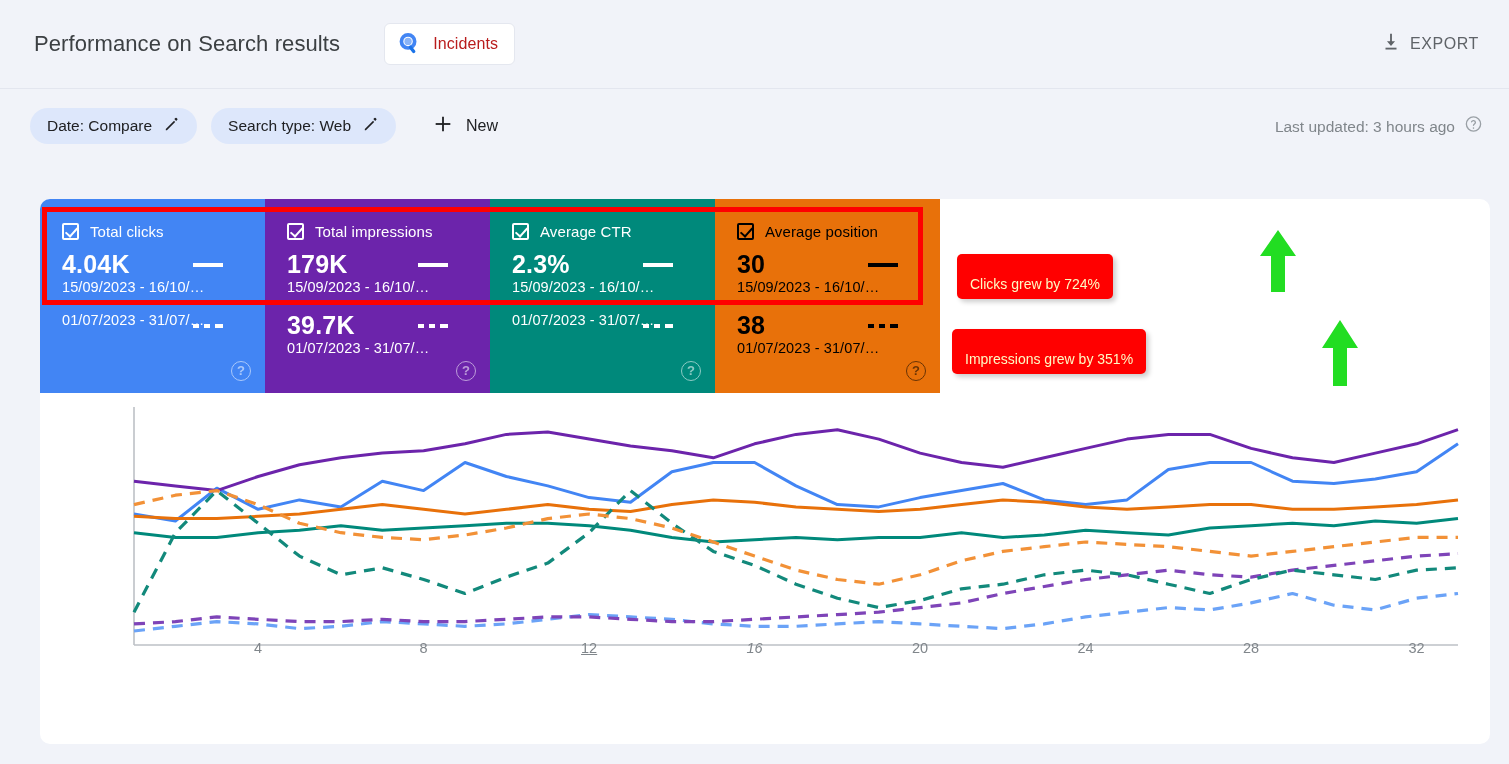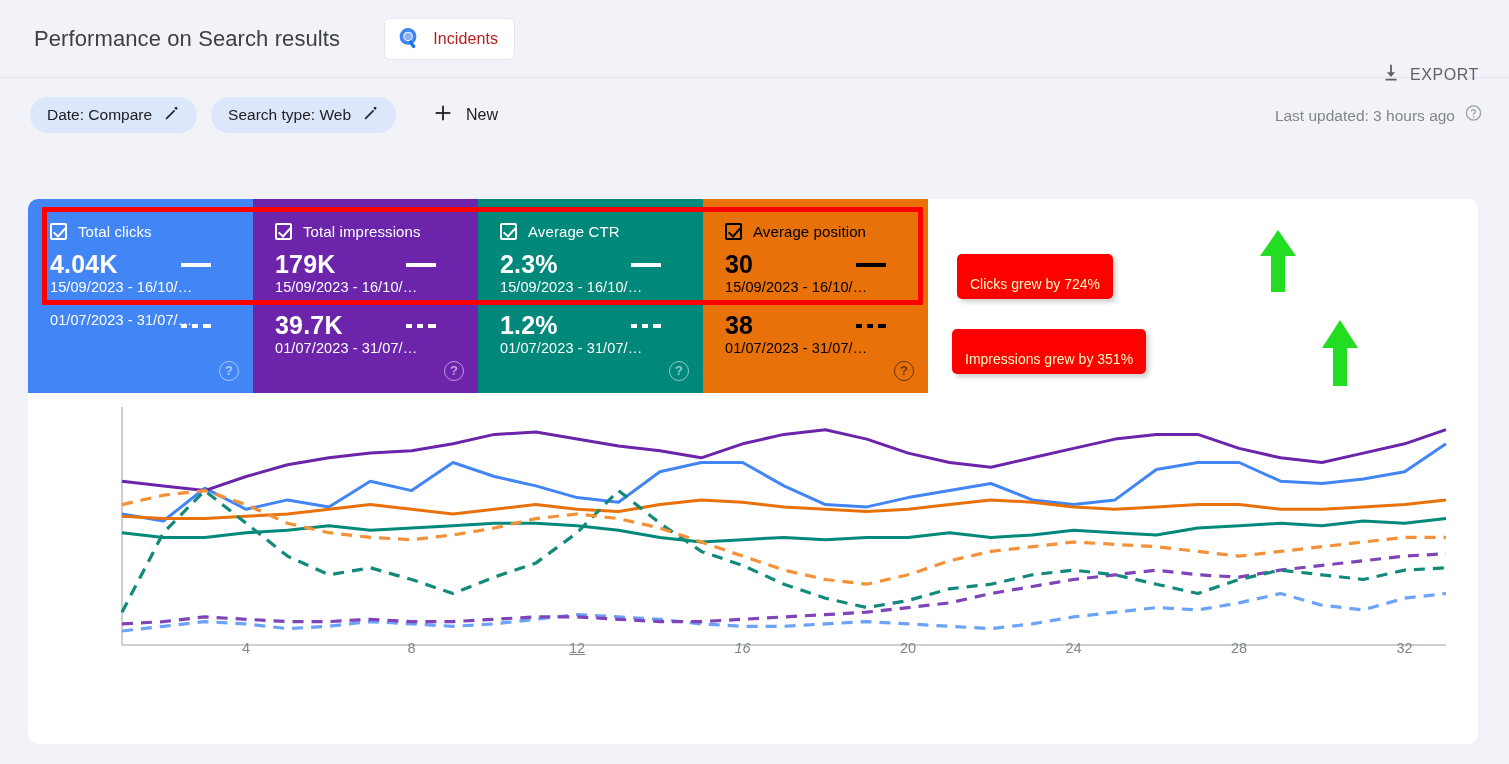--- a/index.html
+++ b/index.html
@@ -6,21 +6,21 @@
   html, body {
     width: 1509px; height: 764px;
     background: #f1f3f9;
     font-family: "Liberation Sans", sans-serif;
     overflow: hidden;
   }
 
   
   .header {
     position: relative;
-    height: 78px;
+    height: 89px;
     background: #f1f3f9;
     display: flex;
     align-items: center;
     padding: 0 34px;
     border-bottom: 1px solid #e3e6ef;
   }
   .page-title {
     font-size: 22px;
     color: #3c4043;
     font-weight: 400;
@@ -47,21 +47,20 @@
 
   .export-btn {
     position: absolute;
     right: 30px;
     top: 50%;
     transform: translateY(-50%);
     display: flex;
     align-items: center;
     gap: 8px;
     cursor: pointer;
-    margin-top: 36px;
   }
   .export-btn .label {
     font-size: 16px;
     color: #5f6368;
     letter-spacing: .6px;
   }
 
   
   .filterbar {
     position: relative;
@@ -103,21 +102,21 @@
     display: flex;
     align-items: center;
     gap: 9px;
     justify-content: flex-end;
   }
   .updated .txt { font-size: 15.5px; color: #80868b; }
 
   
   .panel {
     position: absolute;
-    left: 28px;
+    left: 40px;
     top: 199px;
     width: 1450px;
     height: 545px;
     background: #ffffff;
     border-radius: 10px;
   }
 
   
   .cards {
     position: absolute;
@@ -364,21 +363,20 @@
       <div class="card-head">
         <span class="cbox"></span>
         <span class="card-label">Average CTR</span>
       </div>
       <div class="row">
         <div class="val">2.3%</div>
         <div class="dates">15/09/2023 - 16/10/…</div>
         <span class="spark"></span>
       </div>
       <div class="row compare">
-        <div class="val">1.2%</div>
         <div class="dates">01/07/2023 - 31/07/…</div>
         <span class="spark"></span>
       </div>
       <span class="help-circle">?</span>
     </div>
 
     <div class="card" style="background:#e8710a;color:#000000;">
       <div class="card-head">
         <span class="cbox"></span>
         <span class="card-label">Average position</span>

